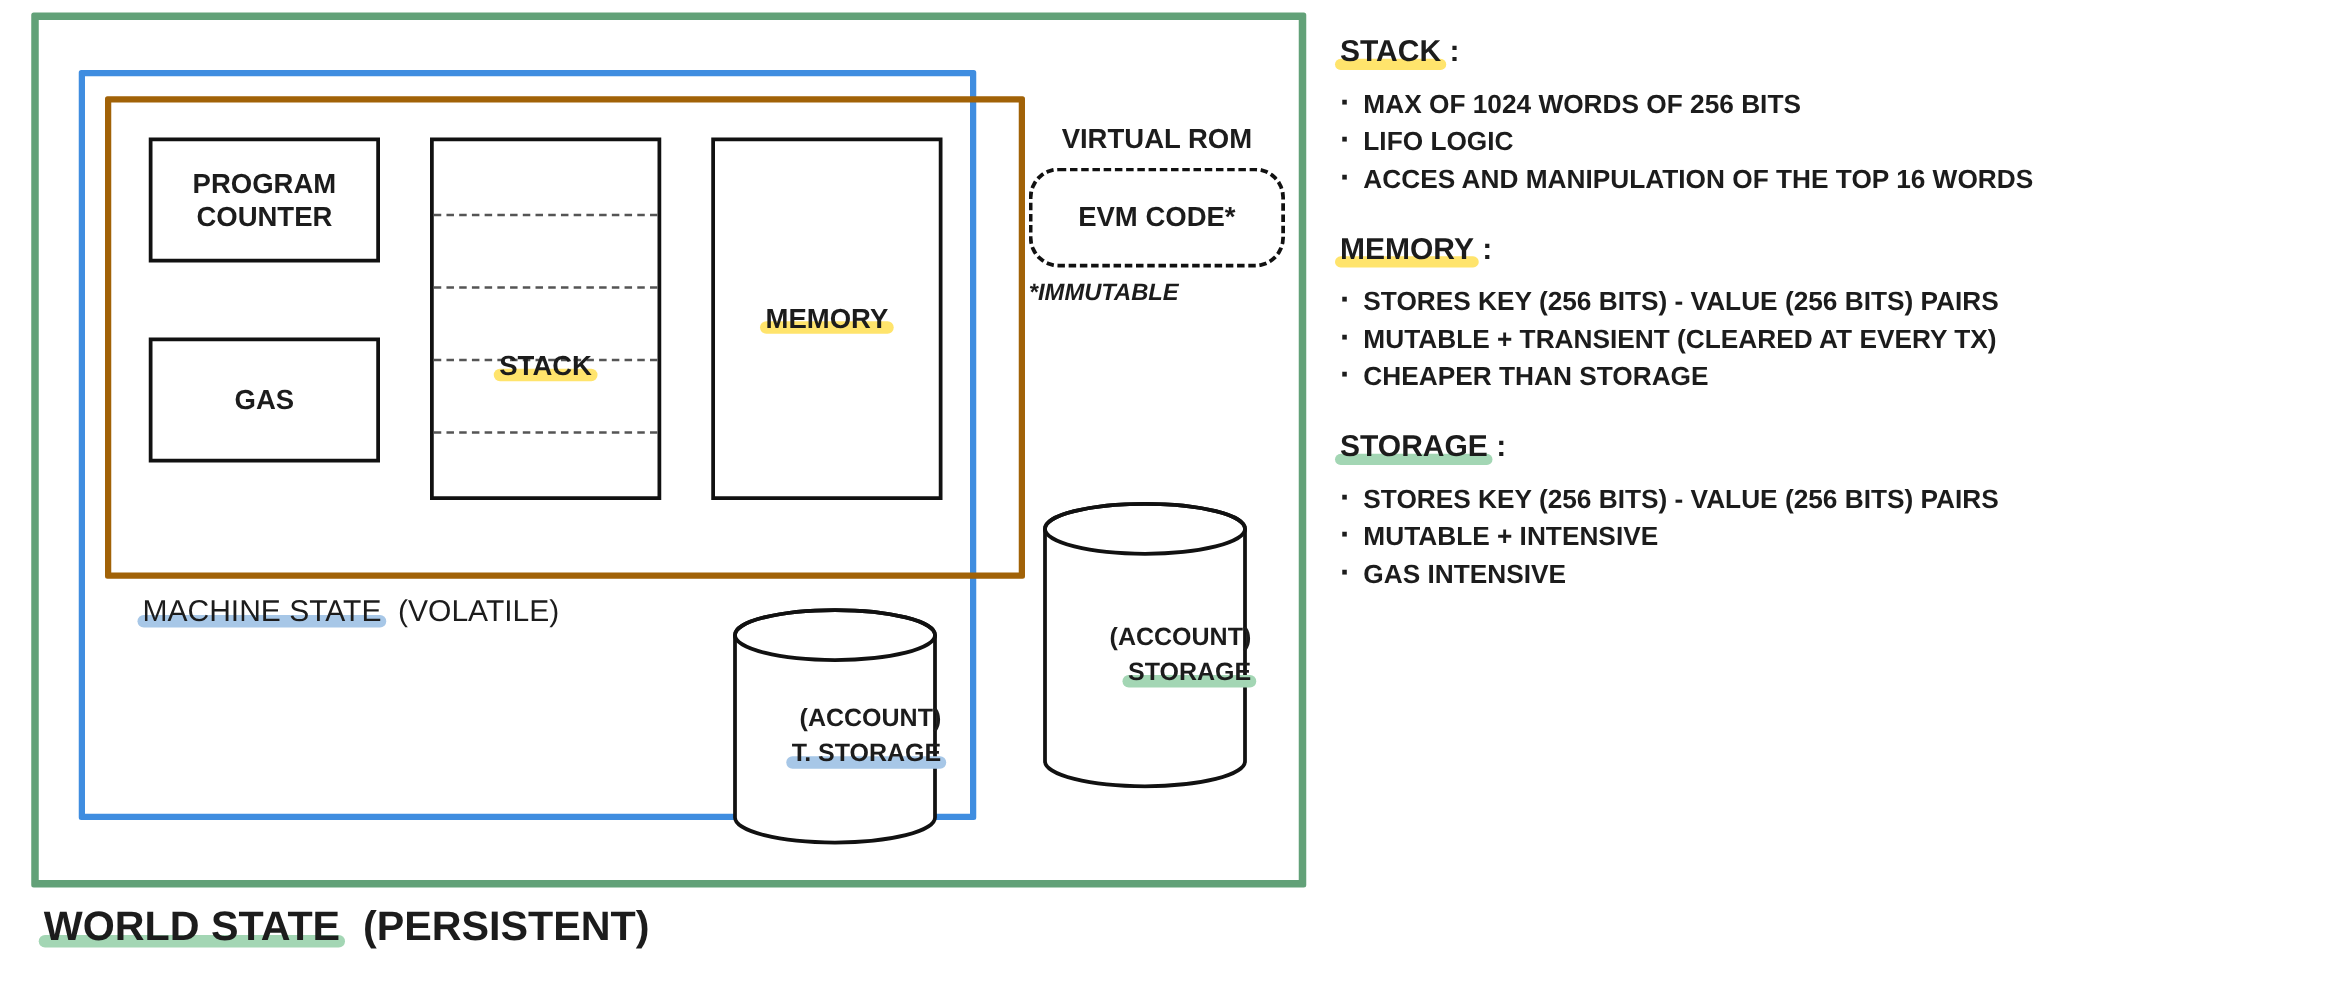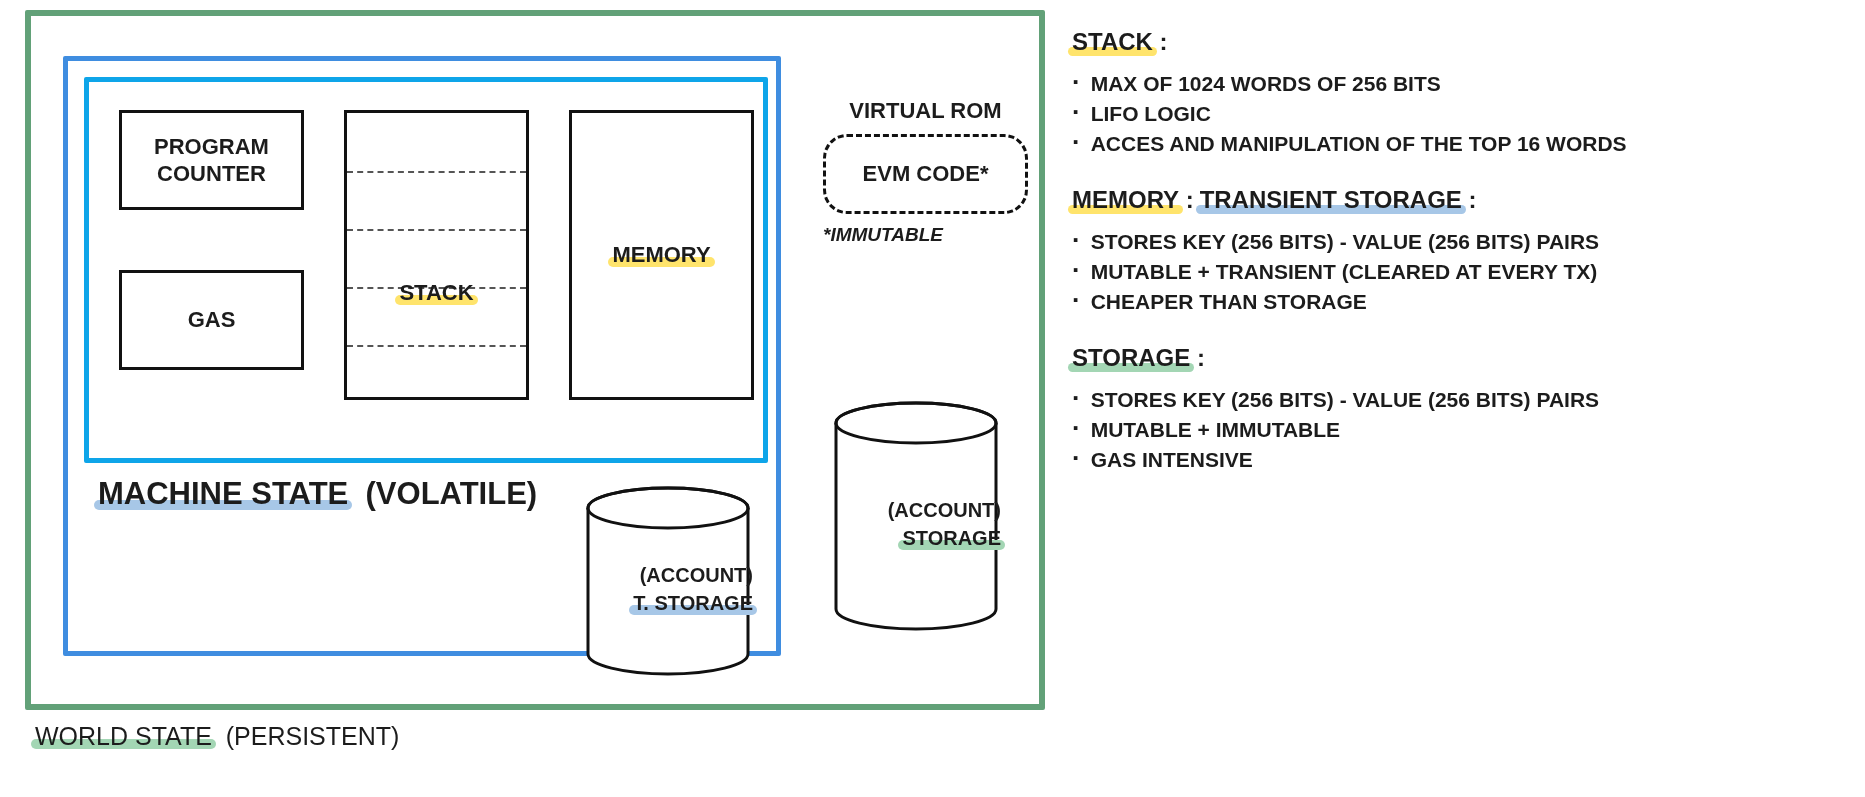--- a/index.html
+++ b/index.html
@@ -25,50 +25,50 @@
     position: absolute;
     left: 0; top: 0;
     width: 1020px;
     height: 700px;
     border: 6px solid #62a178;
     border-radius: 2px;
   }
   .world-label {
     position: absolute;
     left: 10px; top: 712px;
-    font-size: 25px;
-    font-weight: 400;
+    font-size: 33px;
+    font-weight: 700;
   }
   .persistent-box {
     position: absolute;
     left: 32px; top: 40px;
     width: 718px;
     height: 600px;
     border: 5px solid #3f8de0;
     border-radius: 2px;
   }
   .persistent-label {
     position: absolute;
     left: 15px; bottom: 12px;
     font-size: 24px;
     font-weight: 700;
   }
   .volatile-box {
     position: absolute;
     left: 16px; top: 16px;
-    width: 684px;
+    width: 736px;
     height: 386px;
-    border: 5px solid #0ea5e9;
+    border: 5px solid #a16207;
     border-radius: 2px;
   }
   .volatile-label {
     position: absolute;
-    left: 30px; top: 415px;
-    font-size: 31px;
-    font-weight: 700;
+    left: 46px; top: 415px;
+    font-size: 24px;
+    font-weight: 400;
   }
 
   .box {
     position: absolute;
     border: 3px solid #111;
     text-align: center;
     font-size: 22px;
     font-weight: 700;
     display: flex;
     align-items: center;
@@ -261,30 +261,27 @@
   <ul>
     <li>MAX OF 1024 WORDS OF 256 BITS</li>
     <li>LIFO LOGIC</li>
     <li>ACCES AND MANIPULATION OF THE TOP 16 WORDS</li>
   </ul>
 
   <h3>
     <span class="hl hl-yellow">MEMORY</span><span class="colon"> :</span>
   </h3>
 
-  <h3>
-    <span class="hl hl-blue">TRANSIENT STORAGE</span><span class="colon"> :</span>
-  </h3>
   <ul>
     <li>STORES KEY (256 BITS) - VALUE (256 BITS) PAIRS</li>
     <li>MUTABLE + TRANSIENT (CLEARED AT EVERY TX)</li>
     <li>CHEAPER THAN STORAGE</li>
   </ul>
 
   <h3>
     <span class="hl hl-green">STORAGE</span><span class="colon"> :</span>
   </h3>
   <ul>
     <li>STORES KEY (256 BITS) - VALUE (256 BITS) PAIRS</li>
-    <li>MUTABLE + IMMUTABLE</li>
+    <li>MUTABLE + INTENSIVE</li>
     <li>GAS INTENSIVE</li>
   </ul>
 </div>
 
 </body></html>

